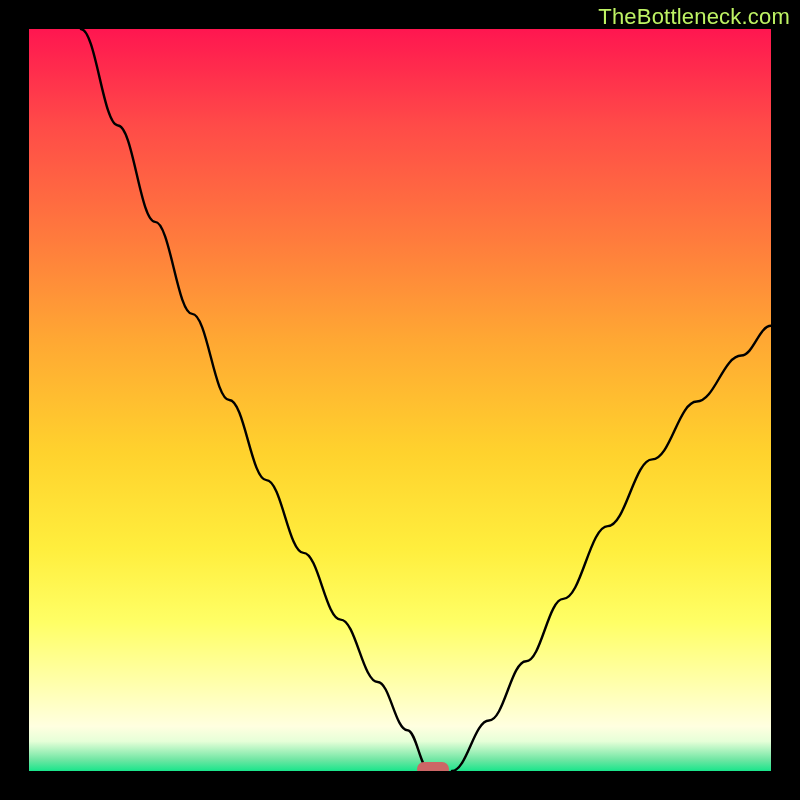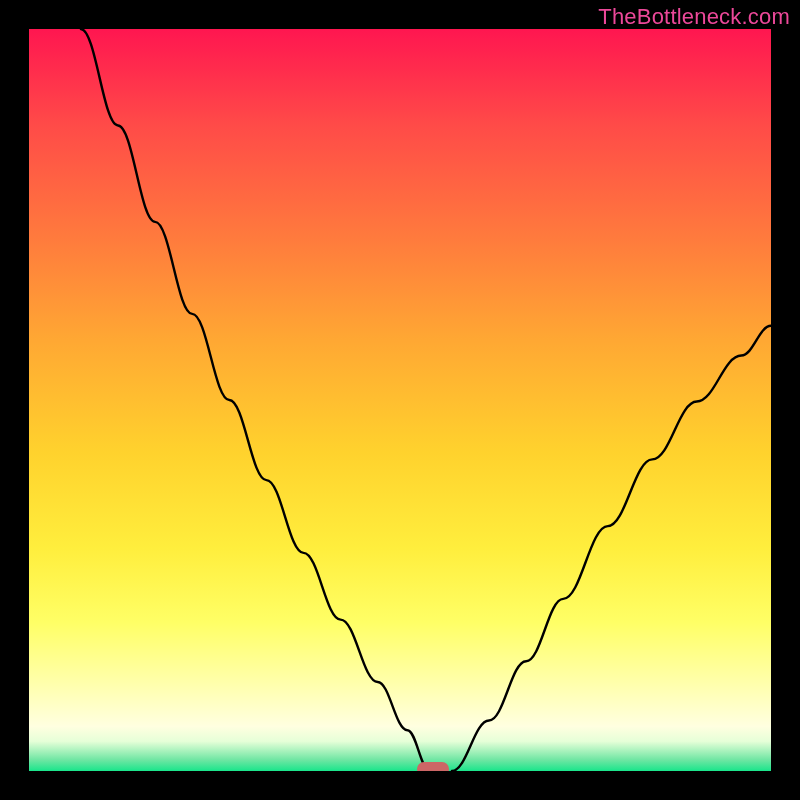--- a/index.html
+++ b/index.html
@@ -16,21 +16,21 @@
     left: 0;
     top: 0;
     width: 800px;
     height: 800px;
     background: #000;
   }
   .watermark {
     position: absolute;
     top: 4px;
     right: 10px;
-    color: #ec4899;
+    color: #bef264;
     font-size: 22px;
     font-weight: 500;
     letter-spacing: 0.2px;
     z-index: 5;
   }
   .plot-wrap {
     position: absolute;
     left: 29px;
     top: 29px;
     width: 742px;

